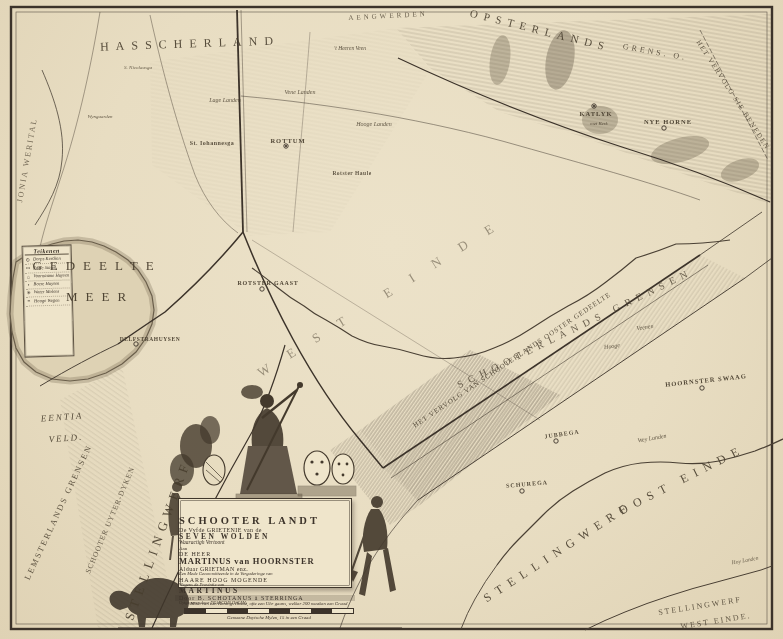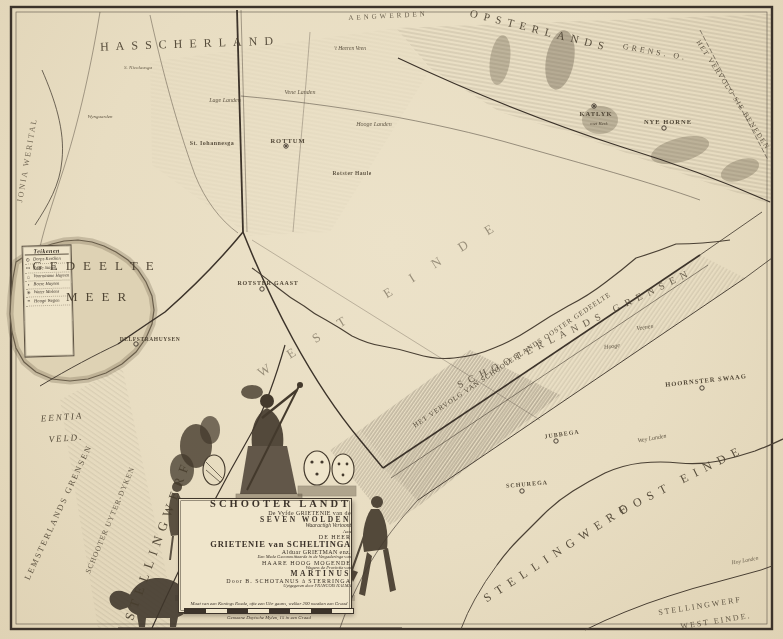--- a/index.html
+++ b/index.html
@@ -17,24 +17,24 @@
   
   .legend{position:absolute;left:23px;top:245px;width:50px;height:112px;background:#eee4ca;
           border:1px solid #5d5242;box-shadow:inset 0 0 0 1px rgba(93,82,66,.35);
           transform:rotate(-1.5deg);padding:2px 2px;box-sizing:border-box;}
   .legend .hdr{font-size:6px;font-style:italic;font-weight:bold;text-align:center;
                border-bottom:.5px solid #5d5242;margin-bottom:1px;letter-spacing:.5px;}
   .legend .row{display:flex;align-items:center;gap:2px;font-size:4.6px;font-style:italic;
                line-height:1.45;border-bottom:.5px dotted rgba(93,82,66,.4);}
   .legend .mk{font-size:5px;width:6px;text-align:center;font-style:normal;}
   
-  .plaque{position:absolute;left:178px;top:498px;width:174px;height:115px;background:#efe5cb;
+  .plaque{position:absolute;left:178px;top:498px;width:174px;height:90px;background:#efe5cb;
           border:1.5px solid #3f362b;box-shadow:inset 0 0 0 1.5px #efe5cb, inset 0 0 0 2px #3f362b,
           2px 3px 4px rgba(60,50,40,.35);
-          box-sizing:border-box;text-align:right;padding-top:0;line-height:.95;}
+          box-sizing:border-box;text-align:left;padding-top:17px;line-height:.95;}
   .plaque div{line-height:1.02;}
   .c-title{font-size:10.5px;font-weight:bold;letter-spacing:3px;}
   .c-sub{font-size:6px;letter-spacing:.4px;}
   .c-ital{font-size:7.5px;letter-spacing:2.5px;font-weight:bold;}
   .c-si{font-size:5.5px;font-style:italic;}
   .c-tiny{font-size:5px;}
   .c-sc{font-size:6px;letter-spacing:1px;}
   .c-name{font-size:8.5px;font-weight:bold;letter-spacing:.8px;}
   .c-ti{font-size:4.6px;font-style:italic;}
   .c-micro{font-size:4.4px;font-style:italic;}
@@ -224,21 +224,21 @@
       </div>
   </div>
 
   <div class="plaque" id="plaque">
       <div class="c-title">SCHOOTER LANDT</div>
       <div class="c-sub">De Vyfde GRIETENIE van de</div>
       <div class="c-ital">SEVEN WOLDEN</div>
       <div class="c-si">Waaractigh Vertoont</div>
       <div class="c-tiny">Aan</div>
       <div class="c-sc">DE HEER</div>
-      <div class="c-name">GRIETENIE van SCHELTINGA</div>
+      <div class="c-name">MARTINUS van HOORNSTER</div>
       <div class="c-sub">Alduar GRIETMAN enz.</div>
       <div class="c-ti">Een Mede Gecommitteerde in de Vergaderinge van</div>
       <div class="c-sc">HAARE HOOG MOGENDE</div>
       <div class="c-ti">Wegens de Provintie van</div>
       <div class="c-ital">MARTINUS</div>
       <div class="c-sc">Door B. SCHOTANUS à STERRINGA</div>
       <div class="c-micro">Uytgegeven door FRANCOIS HALMA</div>
     </div>
 
   <div class="scalebox">

